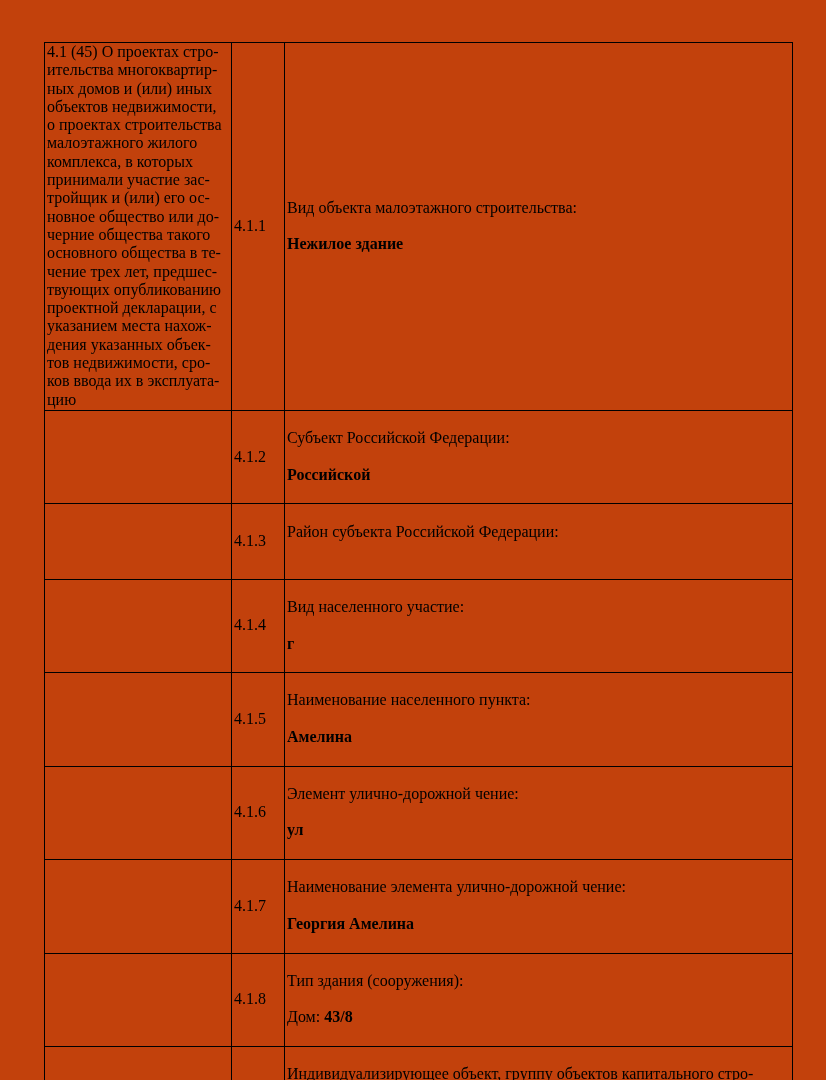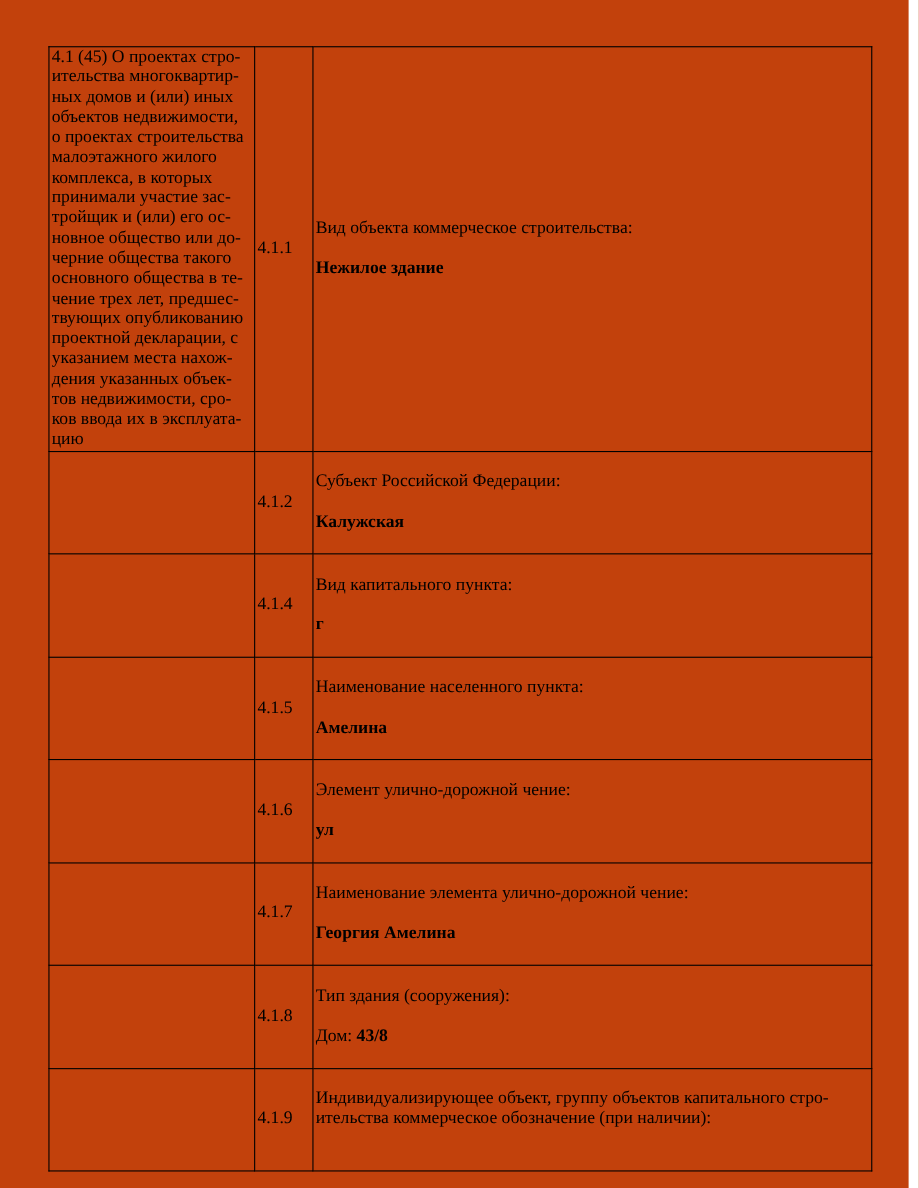--- a/index.html
+++ b/index.html
@@ -73,37 +73,45 @@
 чение трех лет, предшес-
 твующих опубликованию
 проектной декларации, с
 указанием места нахож-
 дения указанных объек-
 тов недвижимости, сро-
 ков ввода их в эксплуата-
 цию</td>
         <td>4.1.1</td>
         <td>
-          <div>Вид объекта коммерческое строительства:</div>
+          <div>Вид объекта малоэтажного строительства:</div>
           <div><span class="value-prefix"></span><span class="field-value">Нежилое здание</span></div>
         </td>
       </tr>
       <tr>
         <td></td>
         <td>4.1.2</td>
         <td>
           <div>Субъект Российской Федерации:</div>
-          <div><span class="value-prefix"></span><span class="field-value">Калужская</span></div>
+          <div><span class="value-prefix"></span><span class="field-value">Российской</span></div>
+        </td>
+      </tr>
+      <tr>
+        <td></td>
+        <td>4.1.3</td>
+        <td>
+          <div>Район субъекта Российской Федерации:</div>
+          <div><span class="value-prefix"></span><span class="field-value"></span></div>
         </td>
       </tr>
       <tr>
         <td></td>
         <td>4.1.4</td>
         <td>
-          <div>Вид капитального пункта:</div>
+          <div>Вид населенного участие:</div>
           <div><span class="value-prefix"></span><span class="field-value">г</span></div>
         </td>
       </tr>
       <tr>
         <td></td>
         <td>4.1.5</td>
         <td>
           <div>Наименование населенного пункта:</div>
           <div><span class="value-prefix"></span><span class="field-value">Амелина</span></div>
         </td>

